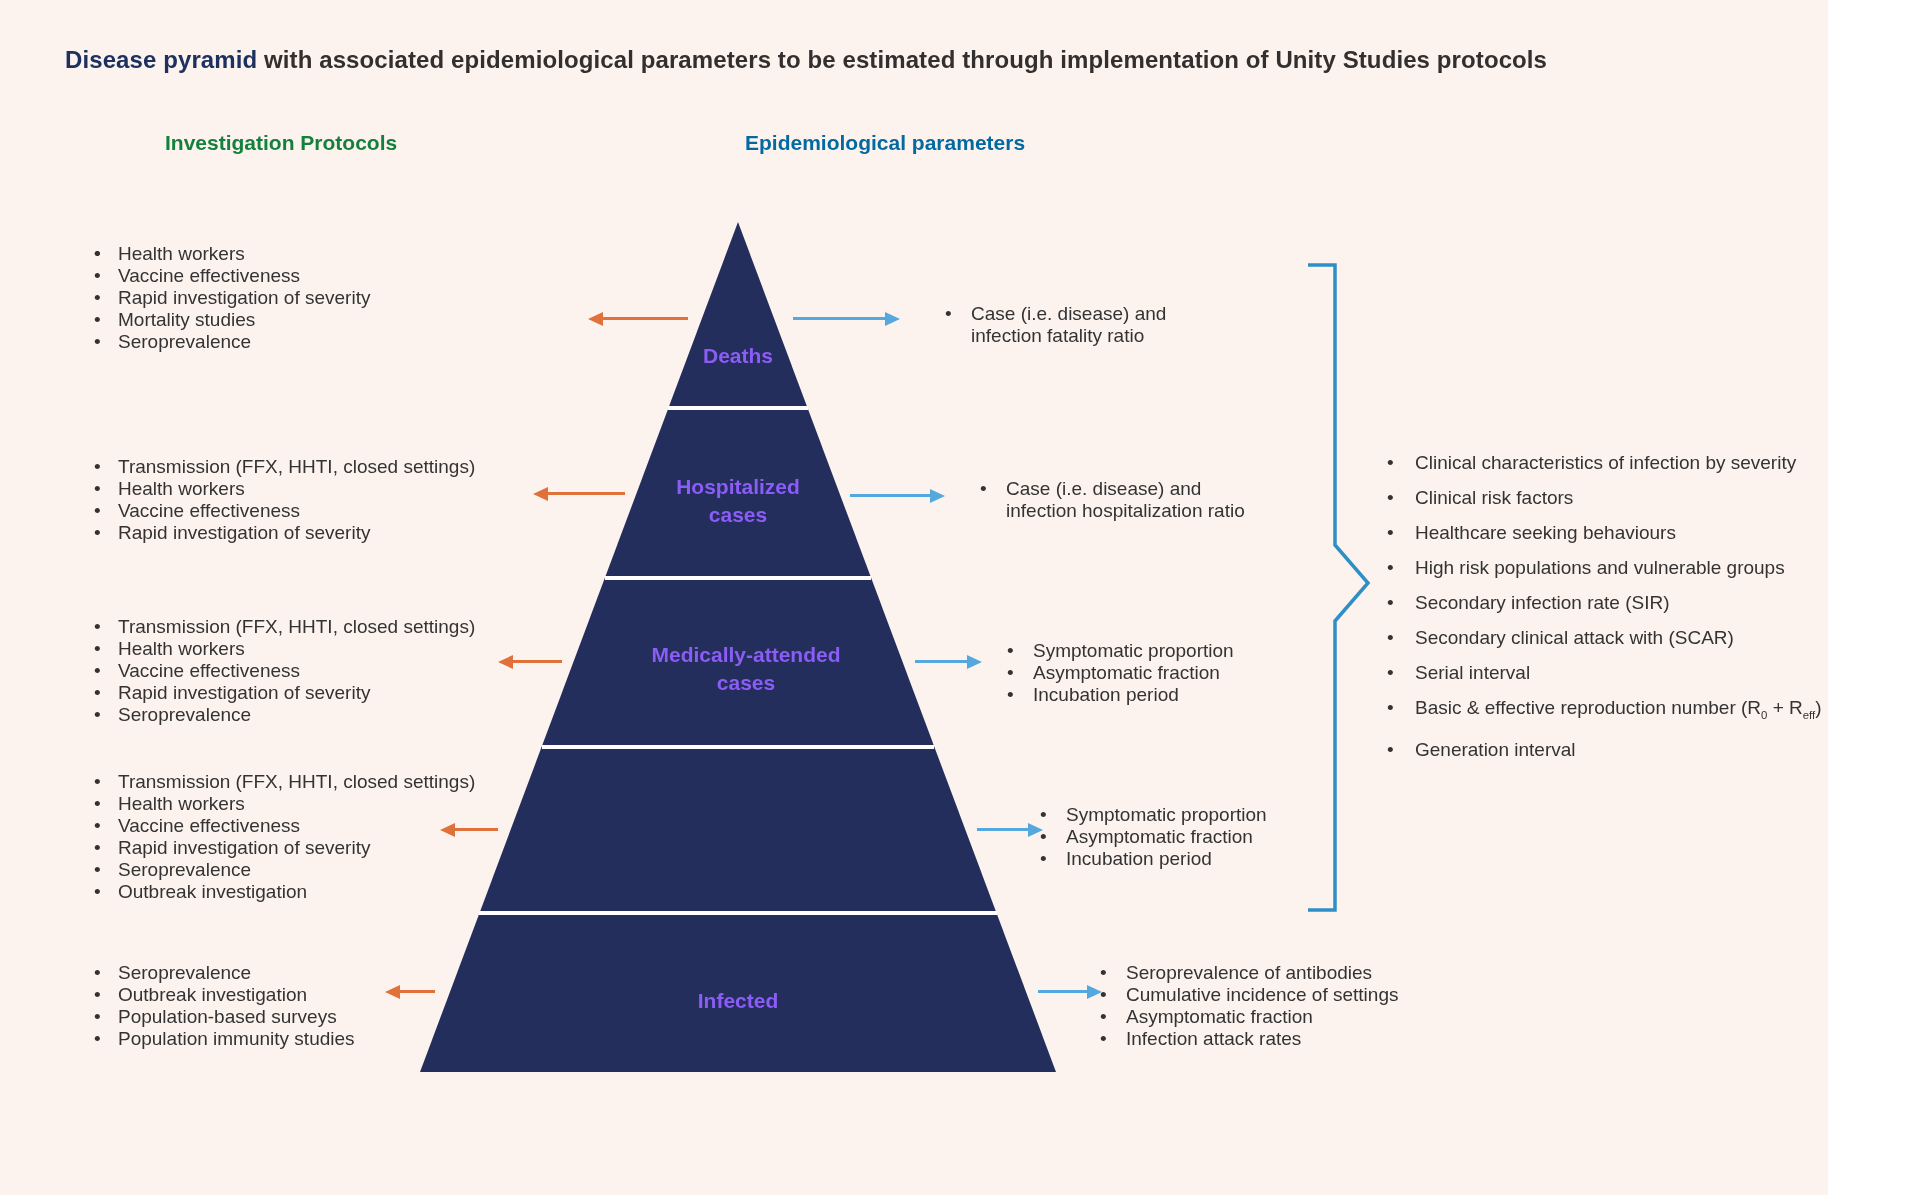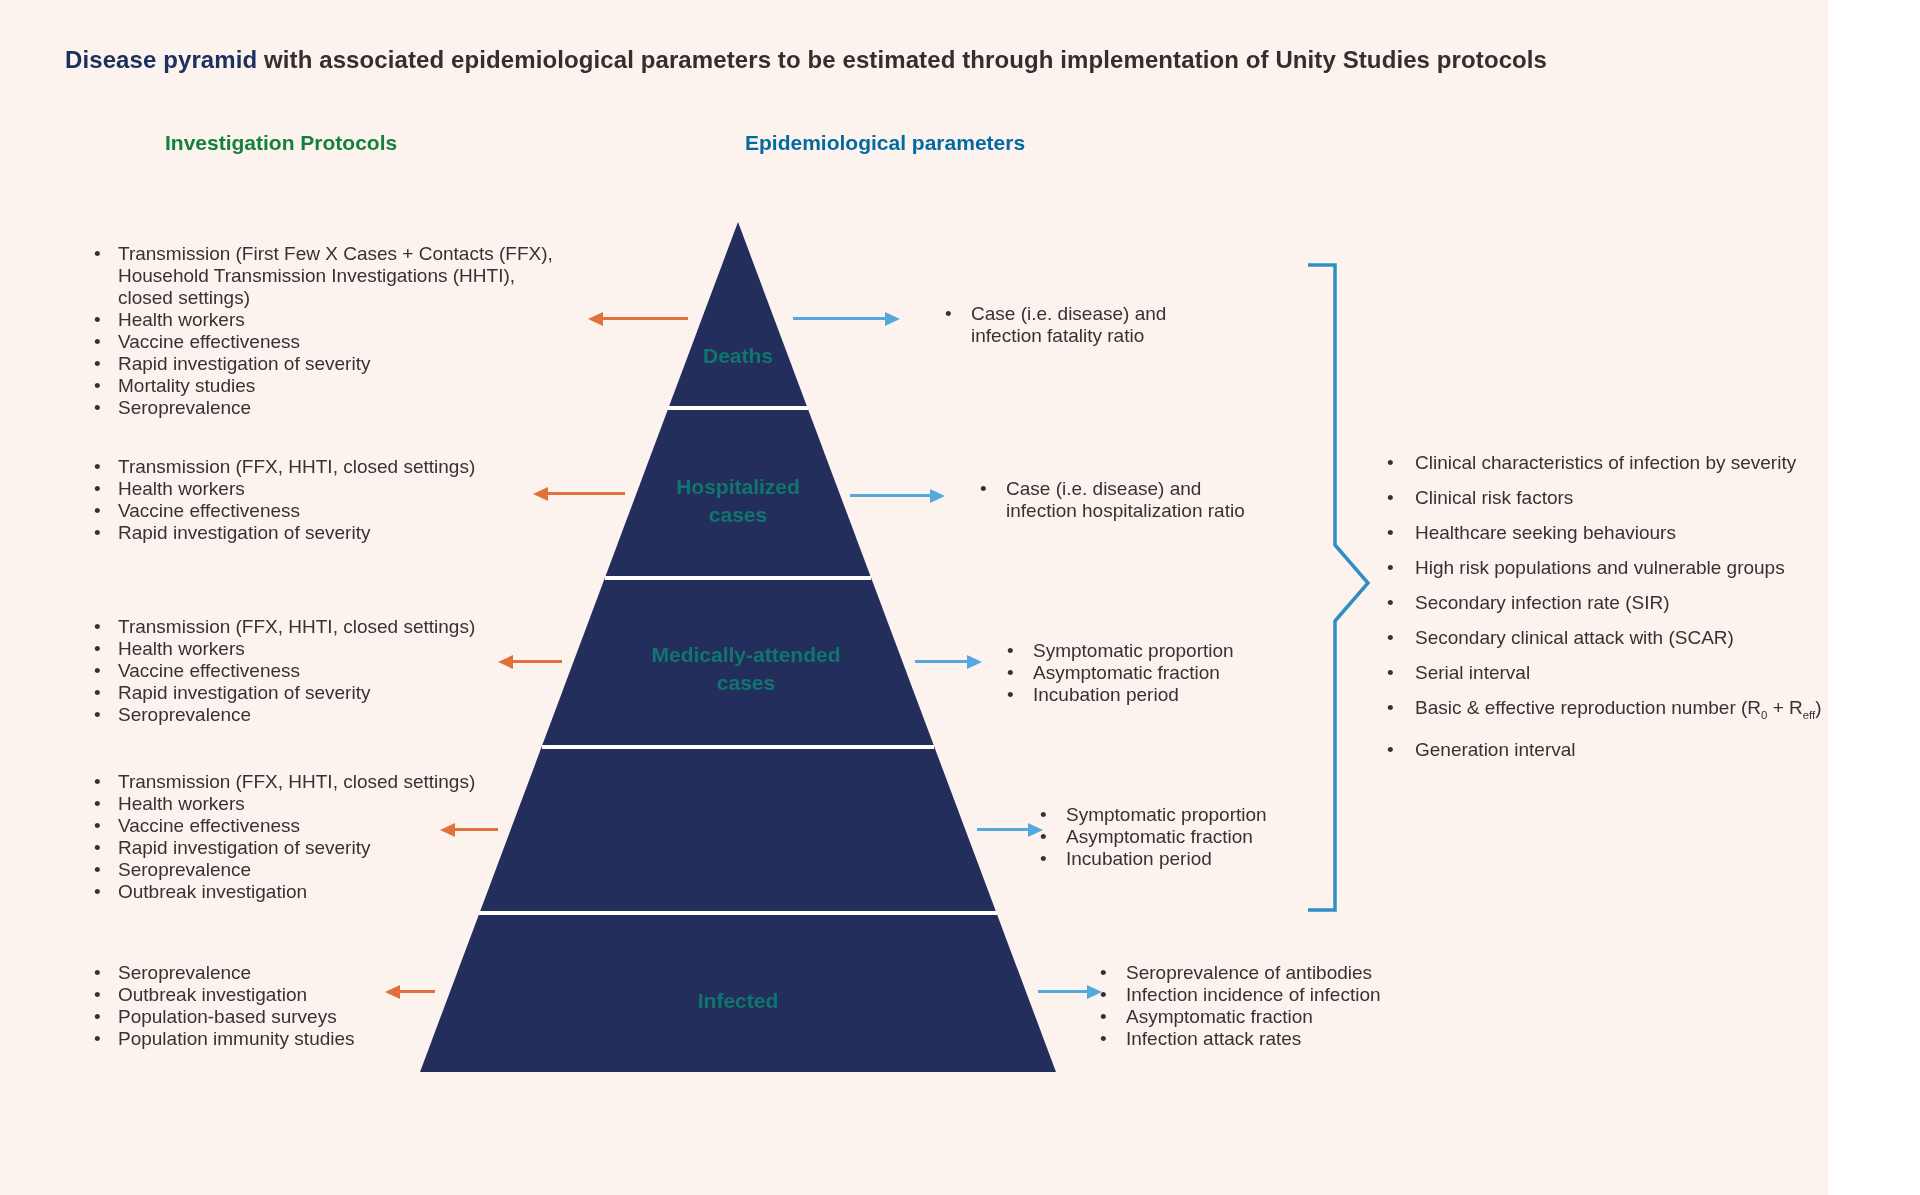--- a/index.html
+++ b/index.html
@@ -15,21 +15,21 @@
   .title .hl{color:#1d3160;}
   .col-heading{
     position:absolute;top:131px;font-size:21px;font-weight:bold;
   }
   .col-heading.left{left:165px;color:#15803d;}
   .col-heading.right{left:745px;color:#0369a1;}
 
   .pyr-svg{position:absolute;left:400px;top:213px;}
   .pyr-label{
     position:absolute;transform:translateX(-50%);
-    color:#0f766e;font-size:21px;font-weight:bold;line-height:28px;
+    color:#8b5cf6;font-size:21px;font-weight:bold;line-height:28px;
     text-align:center;white-space:pre-line;
   }
 
   .bullets{position:absolute;font-size:19px;line-height:22px;color:#333;}
   .bullet-item{position:relative;}
   .bullets.indent-left .bullet-item{padding-left:38px;}
   .bullets.indent-left .bullet-item .dot{position:absolute;left:14px;top:0;}
   .bullets.indent-right .bullet-item{padding-left:28px;}
   .bullets.indent-right .bullet-item .dot{position:absolute;left:2px;top:0;}
   .bullets .txt{white-space:pre-line;}
@@ -71,23 +71,21 @@
   </svg>
 
   <div class="pyr-label" style="left:738px;top:342px;">Deaths</div>
   <div class="pyr-label" style="left:738px;top:473px;">Hospitalized
 cases</div>
   <div class="pyr-label" style="left:746px;top:641px;">Medically-attended
 cases</div>
   <div class="pyr-label" style="left:738px;top:987px;">Infected</div>
 
   <div class="bullets indent-left" style="left:80px;top:243px;width:490px;">
-      <div class="bullet-item"><span class="dot">•</span><span class="txt">Transmission (First Few X Cases + Contacts (FFX),
-Household Transmission Investigations (HHTI),
-closed settings)</span></div>
+      <div class="bullet-item"><span class="dot">•</span></div>
       <div class="bullet-item"><span class="dot">•</span><span class="txt">Health workers</span></div>
       <div class="bullet-item"><span class="dot">•</span><span class="txt">Vaccine effectiveness</span></div>
       <div class="bullet-item"><span class="dot">•</span><span class="txt">Rapid investigation of severity</span></div>
       <div class="bullet-item"><span class="dot">•</span><span class="txt">Mortality studies</span></div>
       <div class="bullet-item"><span class="dot">•</span><span class="txt">Seroprevalence</span></div>
     </div>
   <div class="bullets indent-left" style="left:80px;top:456px;width:490px;">
       <div class="bullet-item"><span class="dot">•</span><span class="txt">Transmission (FFX, HHTI, closed settings)</span></div>
       <div class="bullet-item"><span class="dot">•</span><span class="txt">Health workers</span></div>
       <div class="bullet-item"><span class="dot">•</span><span class="txt">Vaccine effectiveness</span></div>
@@ -128,21 +126,21 @@
       <div class="bullet-item"><span class="dot">•</span><span class="txt">Asymptomatic fraction</span></div>
       <div class="bullet-item"><span class="dot">•</span><span class="txt">Incubation period</span></div>
     </div>
   <div class="bullets indent-right" style="left:1038px;top:804px;width:370px;">
       <div class="bullet-item"><span class="dot">•</span><span class="txt">Symptomatic proportion</span></div>
       <div class="bullet-item"><span class="dot">•</span><span class="txt">Asymptomatic fraction</span></div>
       <div class="bullet-item"><span class="dot">•</span><span class="txt">Incubation period</span></div>
     </div>
   <div class="bullets indent-right" style="left:1098px;top:962px;width:380px;">
       <div class="bullet-item"><span class="dot">•</span><span class="txt">Seroprevalence of antibodies</span></div>
-      <div class="bullet-item"><span class="dot">•</span><span class="txt">Infection incidence of infection</span></div>
+      <div class="bullet-item"><span class="dot">•</span><span class="txt">Cumulative incidence of settings</span></div>
       <div class="bullet-item"><span class="dot">•</span><span class="txt">Asymptomatic fraction</span></div>
       <div class="bullet-item"><span class="dot">•</span><span class="txt">Infection attack rates</span></div>
     </div>
 
   <div class="bullets summary" style="left:1385px;top:452px;width:510px;">
       <div class="bullet-item"><span class="dot">•</span><span class="txt">Clinical characteristics of infection by severity</span></div>
       <div class="bullet-item"><span class="dot">•</span><span class="txt">Clinical risk factors</span></div>
       <div class="bullet-item"><span class="dot">•</span><span class="txt">Healthcare seeking behaviours</span></div>
       <div class="bullet-item"><span class="dot">•</span><span class="txt">High risk populations and vulnerable groups</span></div>
       <div class="bullet-item"><span class="dot">•</span><span class="txt">Secondary infection rate (SIR)</span></div>

